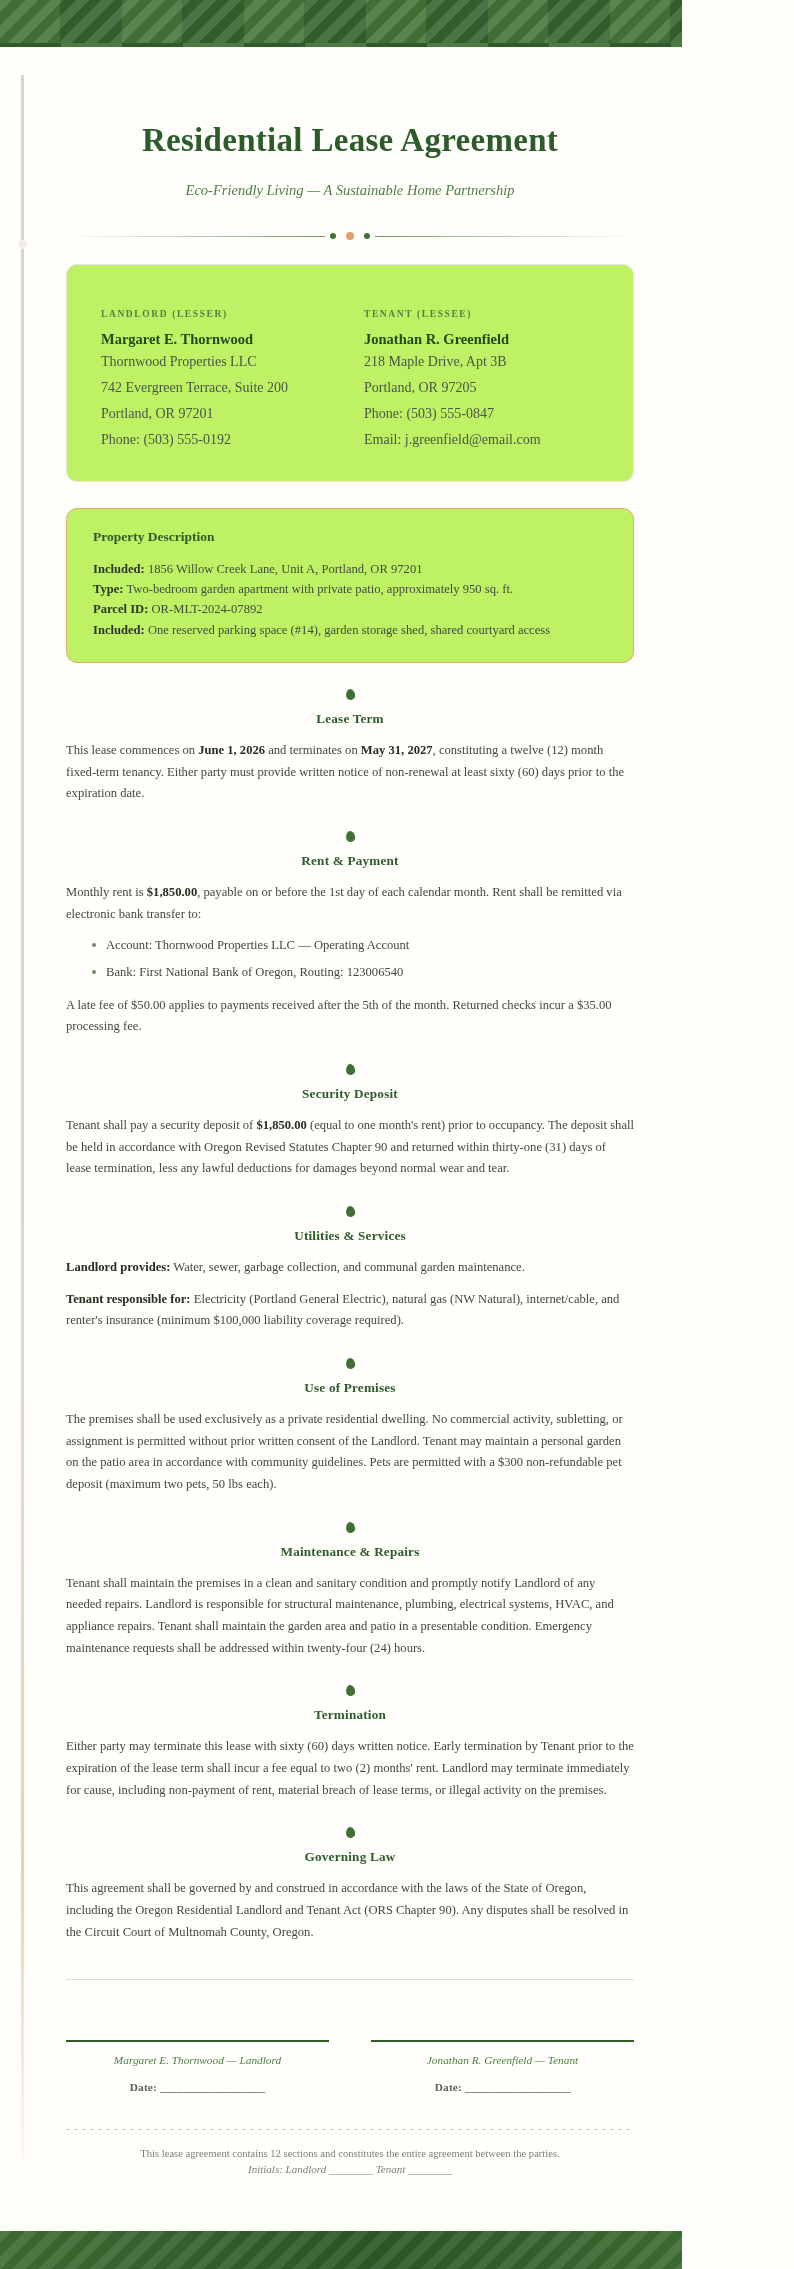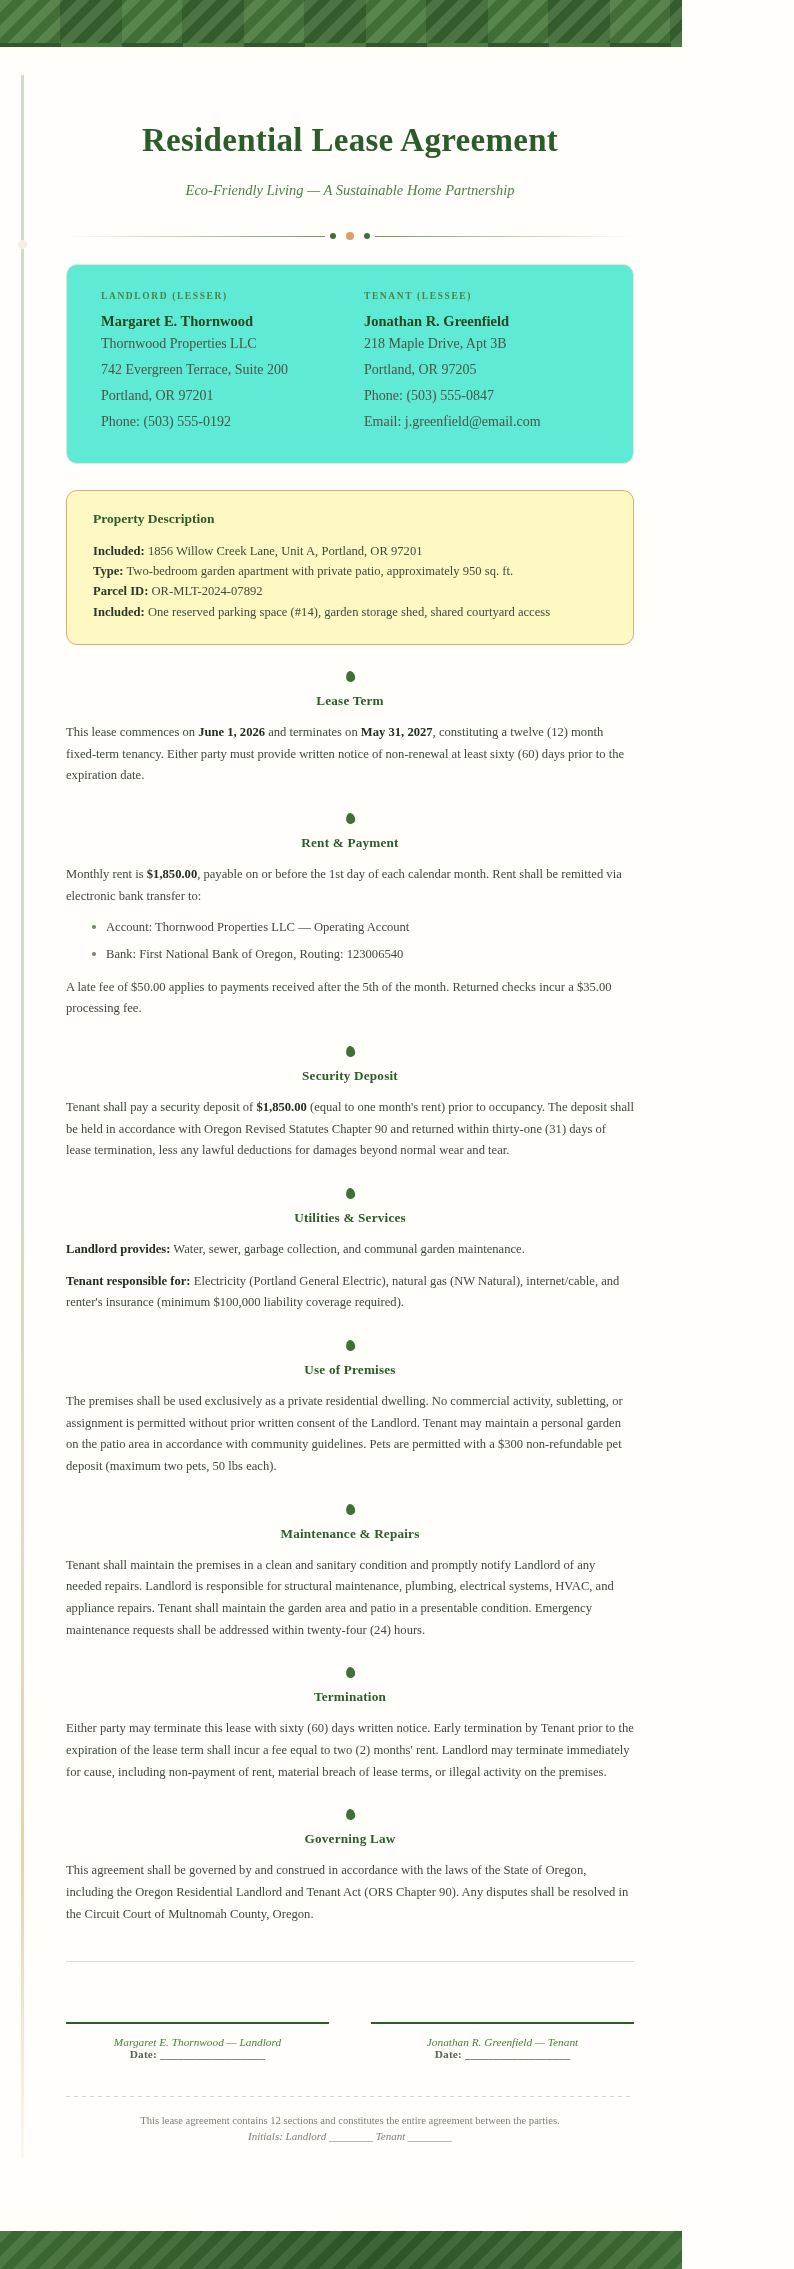--- a/index.html
+++ b/index.html
@@ -134,24 +134,24 @@
     width: 6px; height: 6px;
     border-radius: 50%;
     margin: 0 5px;
   }
   .ornament .dot.g { background: #3f7036; }
   .ornament .dot.o { width: 8px; height: 8px; background: #dda06a; }
 
   
   .parties-card {
     margin-top: 22px;
-    background: #5eead4;
+    background: #bef264;
     border: 1px solid #e3e7dc;
     border-radius: 11px;
-    padding: 26px 34px 28px 34px;
+    padding: 44px 34px 28px 34px;
     display: flex;
     gap: 28px;
   }
   .party { flex: 1 1 50%; }
   .party-role {
     font-size: 9.5px;
     letter-spacing: 1.6px;
     font-weight: bold;
     color: #4f8044;
     text-transform: uppercase;
@@ -165,21 +165,21 @@
   }
   .party-line {
     font-size: 14px;
     color: #4a5547;
     line-height: 1.85;
   }
 
   
   .property-card {
     margin-top: 26px;
-    background: #fef9c3;
+    background: #bef264;
     border: 1px solid #e0ac72;
     border-radius: 11px;
     padding: 20px 26px 22px 26px;
   }
   .property-title {
     font-size: 13.5px;
     font-weight: bold;
     color: #2d5c2b;
     margin-bottom: 14px;
   }
@@ -258,20 +258,21 @@
   .sig-col { flex: 1 1 50%; text-align: center; }
   .sig-line {
     height: 1.6px;
     background: #2f5c2a;
     margin-bottom: 12px;
   }
   .sig-name {
     font-size: 11.3px;
     font-style: italic;
     color: #4a8040;
+    margin-bottom: 15px;
   }
   .sig-date {
     font-size: 11.3px;
     color: #5a6458;
     letter-spacing: .2px;
     font-weight: bold;
   }
 
   .footer-sep {
     margin-top: 36px;

